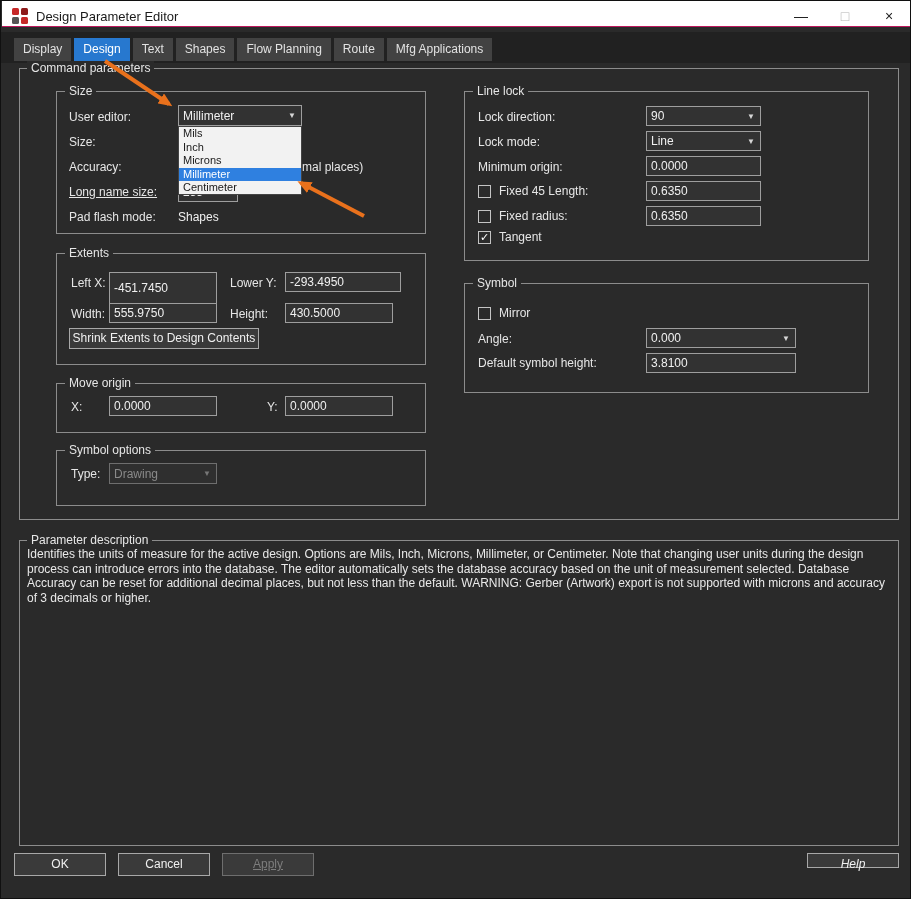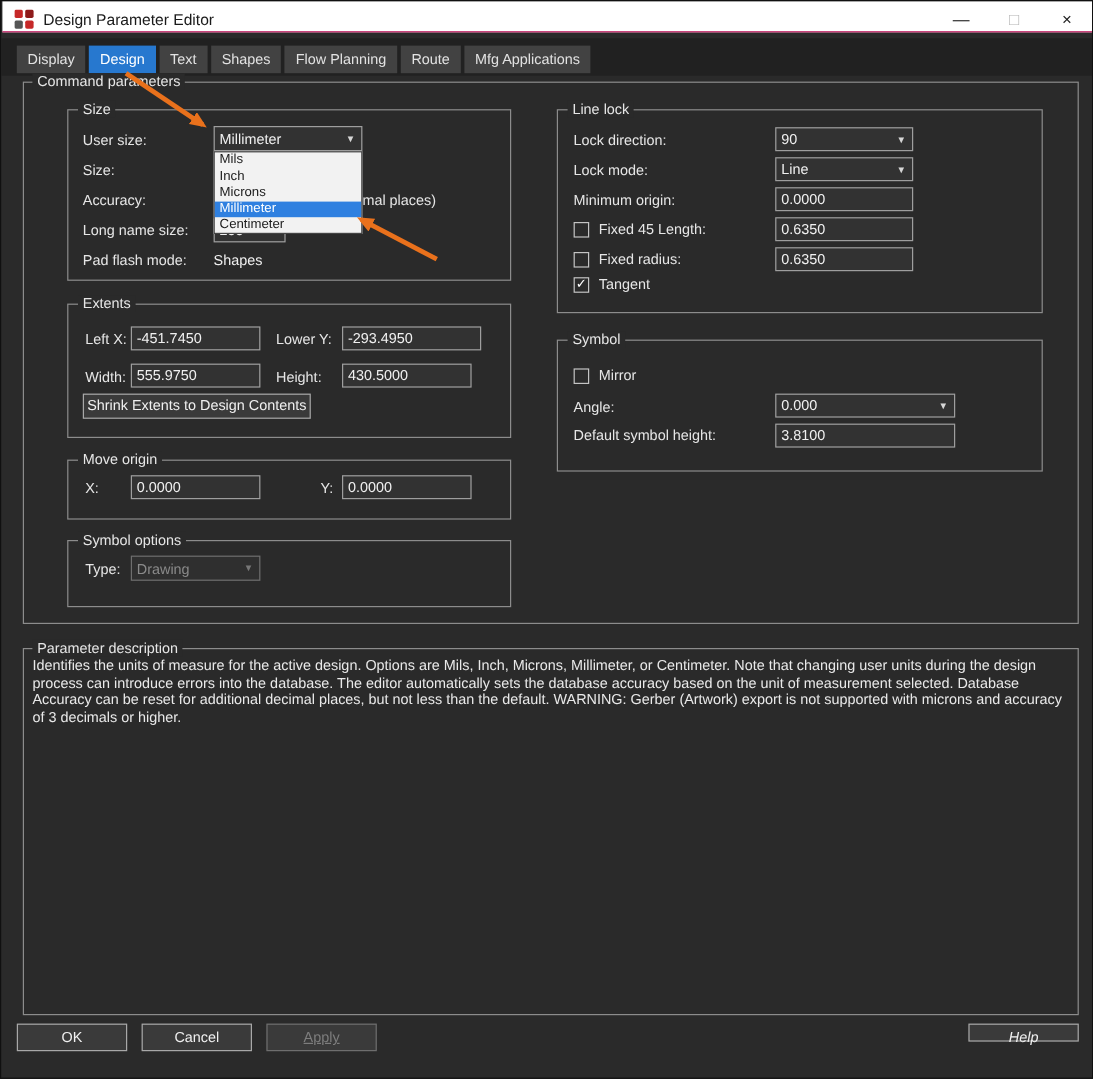--- a/index.html
+++ b/index.html
@@ -71,38 +71,38 @@
     <div class="tab">Route</div>
     <div class="tab">Mfg Applications</div>
   </div>
 
   <div class="groupbox" style="left:18px;top:67px;width:880px;height:452px;"></div>
   <span class="group-label" style="left:26px;top:60px;">Command parameters</span>
 
   <div class="groupbox" style="left:55px;top:90px;width:370px;height:143px;"></div>
   <span class="group-label" style="left:64px;top:83px;">Size</span>
 
-  <span class="lbl" style="left:68px;top:109px;">User size:</span>
+  <span class="lbl" style="left:68px;top:109px;">User editor:</span>
   <div class="combo" style="left:177px;top:104px;width:124px;height:21px;">
     <span>Millimeter</span>
     <span class="dd-arrow">▼</span>
   </div>
 
   <div class="menu" style="left:177px;top:125px;width:124px;height:69px;">
     <div class="menu-item">Mils</div>
     <div class="menu-item">Inch</div>
     <div class="menu-item">Microns</div>
     <div class="menu-item selected">Millimeter</div>
     <div class="menu-item">Centimeter</div>
   </div>
 
   <span class="lbl" style="left:68px;top:134px;">Size:</span>
   <span class="lbl" style="left:68px;top:159px;">Accuracy:</span>
   <span class="lbl under1" style="left:275px;top:159px;">(decimal places)</span>
-  <span class="lbl" style="left:68px;top:184px;">Long name size:</span>
+  <span class="lbl" style="left:68px;top:184px;text-decoration:underline;">Long name size:</span>
   <input class="field under" style="left: 177px; top: 181px; width: 60px; height: 20px;" readonly="" value="255">
   <span class="lbl" style="left:68px;top:209px;">Pad flash mode:</span>
   <span class="val" style="left:177px;top:209px;">Shapes</span>
 
   <div class="groupbox" style="left:463px;top:90px;width:405px;height:170px;"></div>
   <span class="group-label" style="left:472px;top:83px;">Line lock</span>
 
   <span class="lbl" style="left:477px;top:109px;">Lock direction:</span>
   <div class="combo" style="left:645px;top:105px;width:115px;height:20px;">
     <span>90</span>
@@ -128,21 +128,21 @@
 
   <span class="checkbox" style="left:477px;top:230px;">
       <span class="check">✓</span>
     </span>
   <span class="lbl" style="left:498px;top:229px;">Tangent</span>
 
   <div class="groupbox" style="left:55px;top:252px;width:370px;height:112px;"></div>
   <span class="group-label" style="left:64px;top:245px;">Extents</span>
 
   <span class="lbl" style="left:70px;top:275px;">Left X:</span>
-  <input class="field" style="left: 108px; top: 271px; width: 108px; height: 20px;" readonly="" value="-451.7450">
+  <input class="field" style="left: 108px; top: 271px; width: 108px; height: 32px;" readonly="" value="-451.7450">
   <span class="lbl" style="left:229px;top:275px;">Lower Y:</span>
   <input class="field" style="left: 284px; top: 271px; width: 116px; height: 20px;" readonly="" value="-293.4950">
 
   <span class="lbl" style="left:70px;top:306px;">Width:</span>
   <input class="field" style="left: 108px; top: 302px; width: 108px; height: 20px;" readonly="" value="555.9750">
   <span class="lbl" style="left:229px;top:306px;">Height:</span>
   <input class="field" style="left: 284px; top: 302px; width: 108px; height: 20px;" readonly="" value="430.5000">
 
   <div class="btn" style="left:68px;top:327px;width:190px;height:21px;line-height:19px;">Shrink Extents to Design Contents</div>
 

